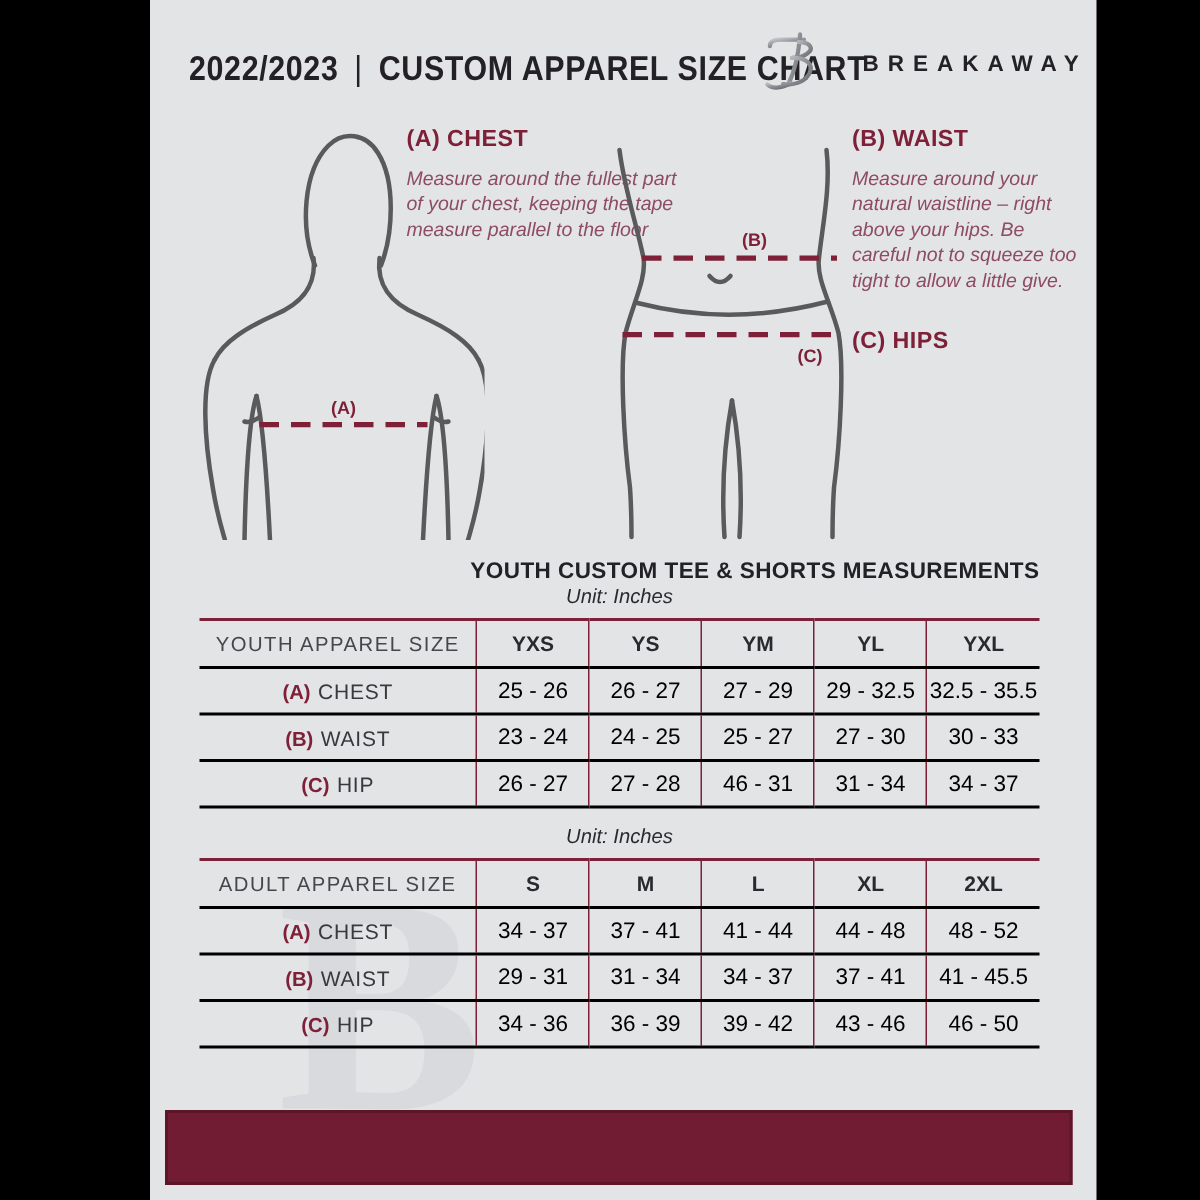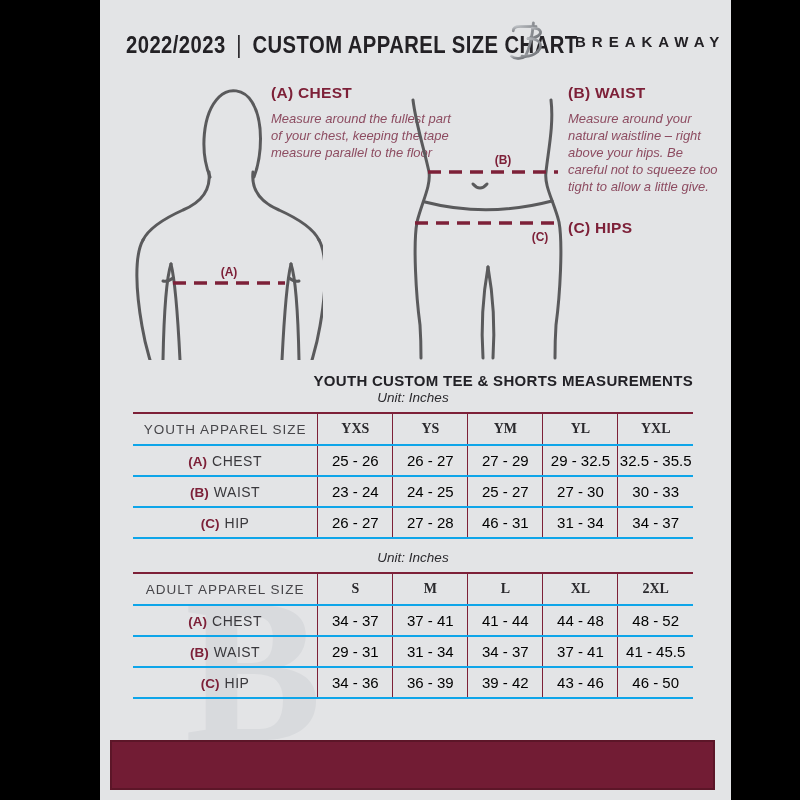--- a/index.html
+++ b/index.html
@@ -33,25 +33,25 @@
   
   .table-block{position:absolute;left:33px;width:560px;z-index:2;}
   #youth-block{top:372px;}
   #adult-block{top:549px;}
   .tbl-title{margin:0;text-align:right;font-size:15px;font-weight:bold;color:#222126;letter-spacing:.3px;}
   .tbl-unit{margin:1px 0 7px 0;text-align:center;font-size:13.5px;font-style:italic;color:#2b2a2e;}
   table.size-table{width:100%;border-collapse:collapse;table-layout:fixed;}
   table.size-table col.lbl{width:33%;}
   table.size-table td,table.size-table th{
     height:29px;padding:0;text-align:center;vertical-align:middle;
-    border-top:2px solid #7d2038;border-bottom:2px solid #0ea5e9;
+    border-top:2px solid #7d2038;border-bottom:2px solid #000000;
   }
   table.size-table td+td,table.size-table th+th{border-left:1.5px solid #7d2038;}
   table.size-table thead th{height:30px;}
-  th.size-col{font-size:14px;font-weight:bold;color:#2a292d;font-family:Liberation Serif, serif;}
+  th.size-col{font-size:14px;font-weight:bold;color:#2a292d;}
   th.size-label{font-size:13.5px;font-weight:normal;color:#47464a;letter-spacing:1px;text-align:left;padding-left:15px;}
   td.row-label{text-align:left;padding-left:15px;font-size:14px;color:#39383c;letter-spacing:.5px;}
   td.row-label .marker{font-weight:bold;color:#7d2038;margin-right:5px;font-size:13.5px;letter-spacing:0;}
   td.val{font-size:15px;color:#000000;}
   
   .watermark{
     position:absolute;left:85px;top:568px;z-index:1;
     font-family:"Liberation Serif", serif;font-weight:bold;
     font-size:205px;line-height:1;color:#d8dadd;user-select:none;
   }

